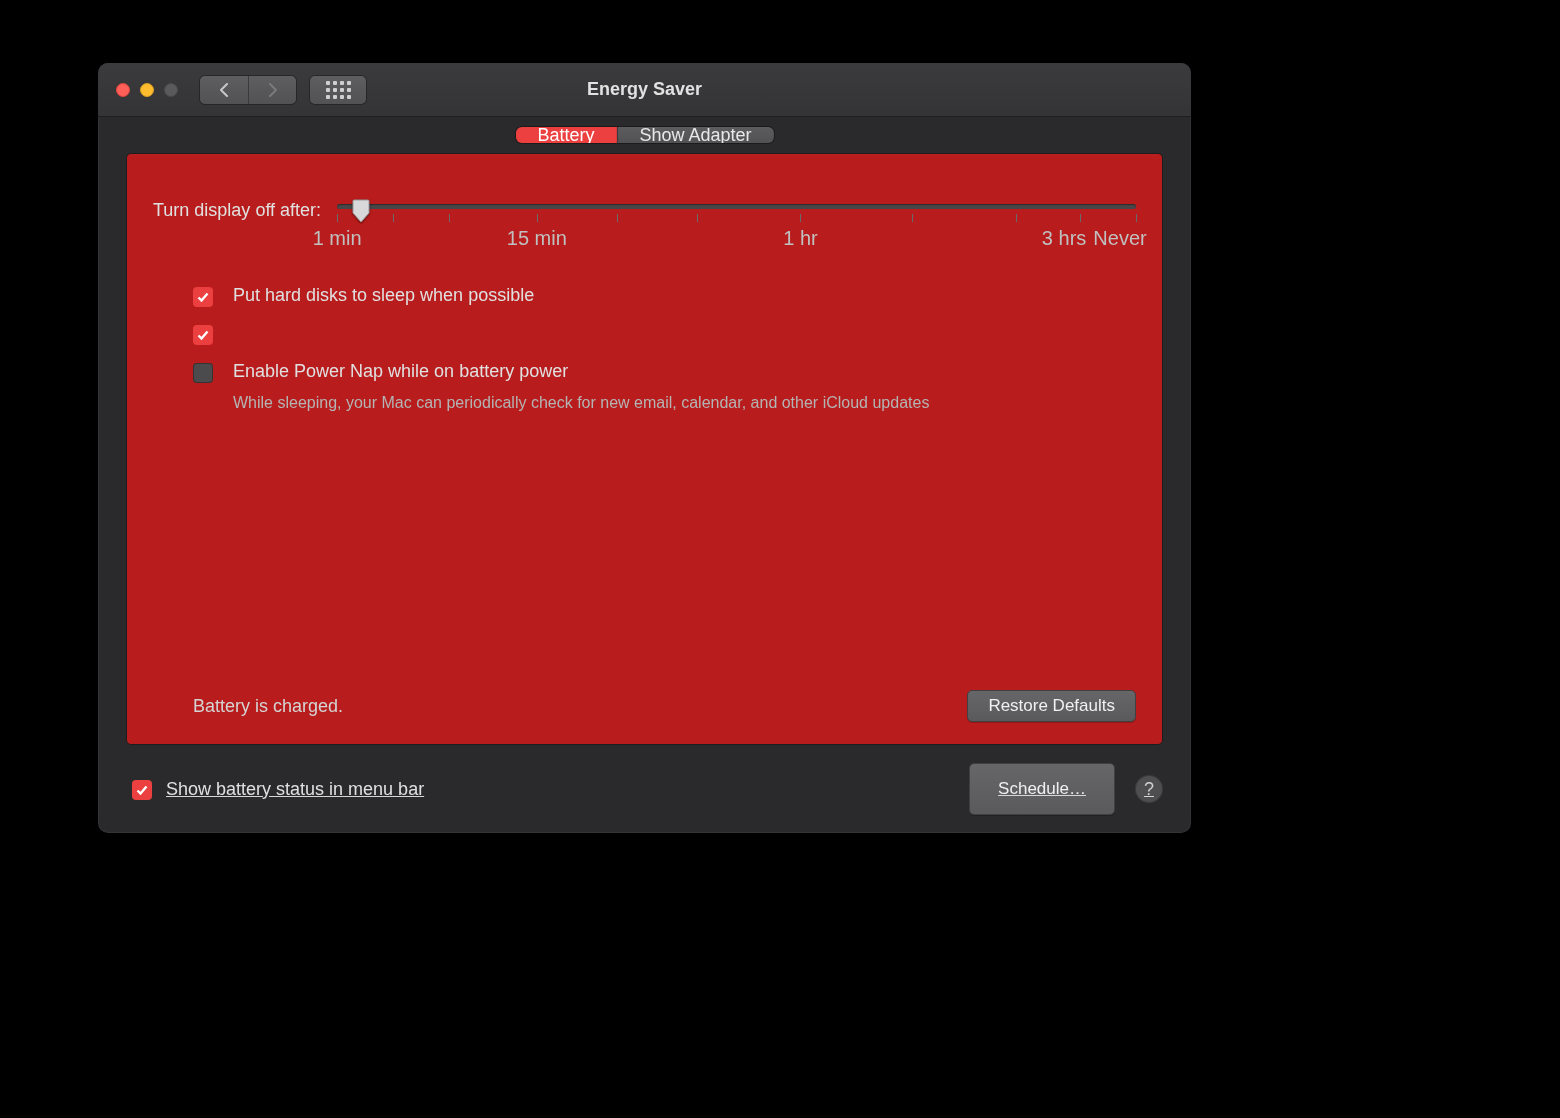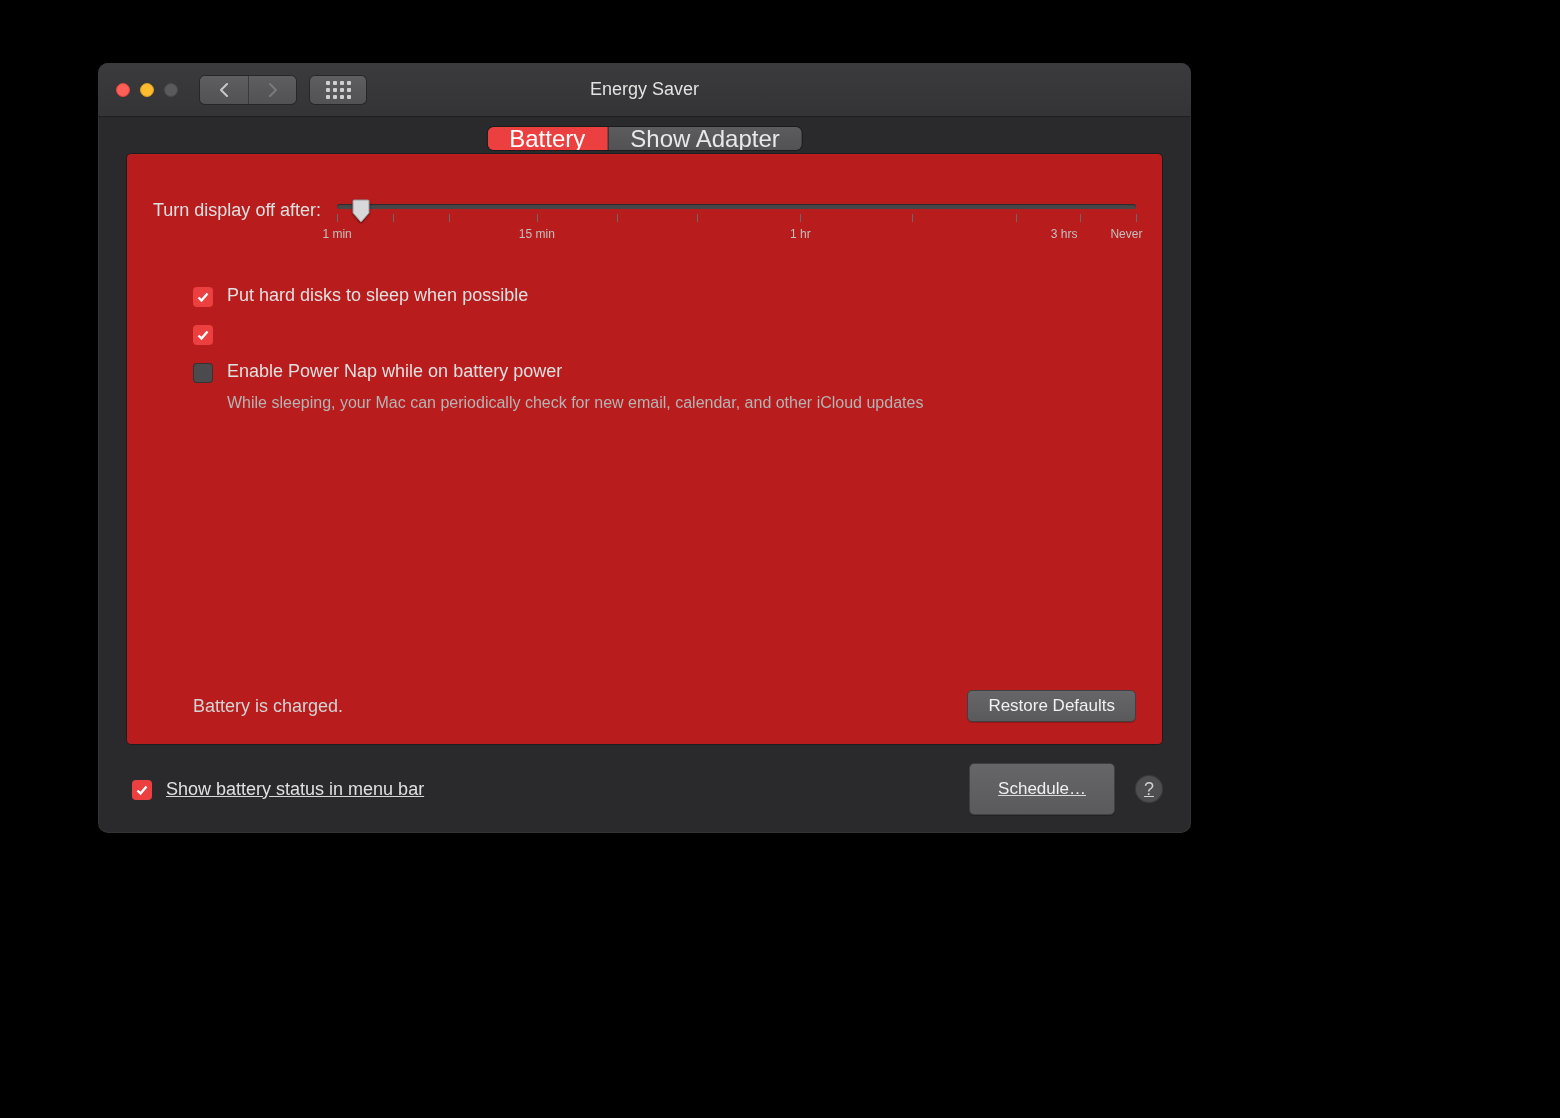--- a/index.html
+++ b/index.html
@@ -78,21 +78,21 @@
   .grid-icon span {
     width: 4px; height: 4px; background: #d0d0d0; border-radius: 1px;
   }
   .wintitle {
     position: absolute;
     left: 0; right: 0; top: 0; bottom: 0;
     display: flex; align-items: center; justify-content: center;
     pointer-events: none;
     font-size: 18px;
     color: #e2e2e2;
-    font-weight: 400;
+    font-weight: 700;
   }
   .searchbox {
     margin-left: auto;
     margin-right: 18px;
     width: 250px; height: 30px;
     background: #3e3e40;
     border: 1px solid #2a2a2c;
     border-radius: 5px;
     display: flex; align-items: center;
     padding: 0 8px;
@@ -116,24 +116,24 @@
     position: absolute;
     left: 50%; top: 10px;
     transform: translateX(-50%);
     display: flex;
     border-radius: 6px;
     overflow: hidden;
     box-shadow: 0 0 0 1px rgba(0,0,0,.35);
     z-index: 2;
   }
   .tab {
-    height: 23px;
+    height: 16px;
     padding: 0 22px;
     display: flex; align-items: center; justify-content: center;
-    font-size: 24px;
+    font-size: 18px;
     cursor: pointer;
     background: linear-gradient(#5c5c5e,#525254);
     color: #e8e8e8;
   }
   .tab.active { background: #ec3f3f; color: #fff; }
   .tab + .tab { border-left: 1px solid #3a3a3c; }
 
   .panel {
     border: 1px solid #1d1d1f;
     border-radius: 5px;
@@ -183,32 +183,32 @@
   }
   .slider-ticks span {
     position: absolute;
     width: 1px; height: 8px; background: #6a6a6c;
     top: 0;
   }
   .slider-legend {
     position: relative;
     height: 24px;
     margin-top: 18px;
-    font-size: 12px;
+    font-size: 20px;
     color: #c0c0c0;
   }
   .slider-legend span { position: absolute; transform: translateX(-50%); white-space: nowrap; }
 
   .options {
     margin: 34px 0 0 40px;
   }
   .opt-row {
     display: flex;
     align-items: flex-start;
-    gap: 14px;
+    gap: 20px;
     margin-bottom: 16px;
   }
   .chk {
     width: 20px; height: 20px;
     border-radius: 4px;
     flex-shrink: 0;
     display: flex; align-items: center; justify-content: center;
     margin-top: 2px;
     cursor: pointer;
   }

